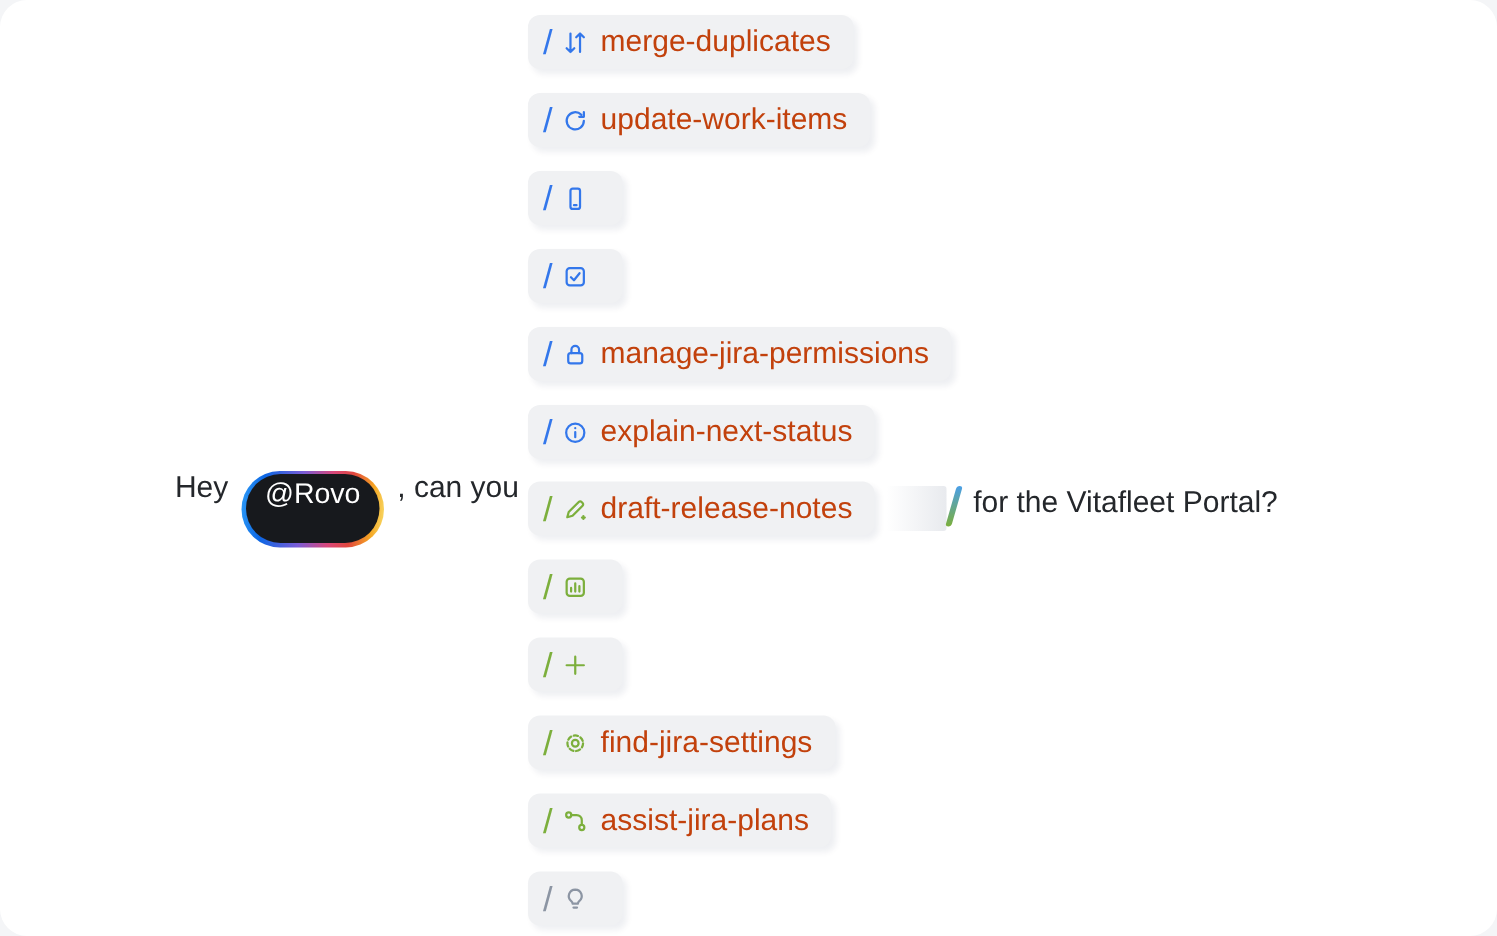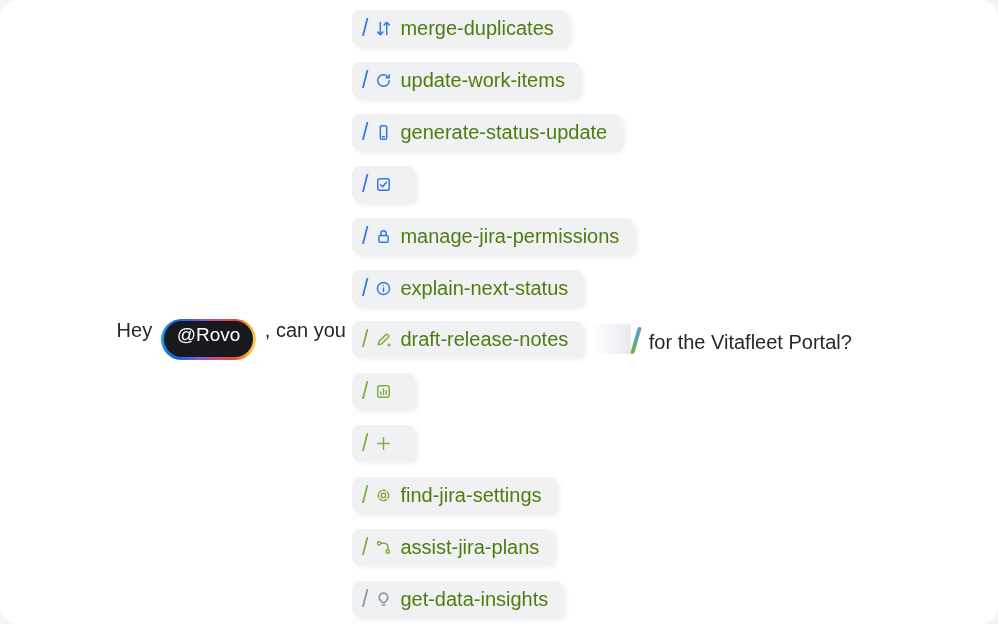--- a/index.html
+++ b/index.html
@@ -27,32 +27,32 @@
     background: #f0f1f3;
     border-radius: 8px;
     height: 36px;
     padding: 5px 15px 5px 10px;
     box-shadow: 3px 3px 4px rgba(9,30,66,0.07);
     white-space: nowrap;
   }
   .slash { font-size: 23px; line-height: 1; margin-right: 7px; font-weight: 400; }
   .cmd-icon { display: inline-flex; margin-right: 8px; }
   .cmd-icon svg { width: 17px; height: 17px; display: block; }
-  .cmd-label { font-size: 20px; color: #4d7c0f; }
+  .cmd-label { font-size: 20px; color: #c2410c; }
   .s-text { font-size: 20px; color: #24272b; white-space: nowrap; }
   .mention {
     display: inline-flex; border-radius: 999px; padding: 2.5px;
     background: linear-gradient(95deg, #2e9df7 0%, #0c66e4 16%, #7b5cd6 42%,
                 #d9477a 62%, #e2483d 76%, #f5a623 90%, #f8e06e 100%);
   }
   .mention-inner {
     background: #17191d; color: #ffffff; border-radius: 999px;
-    padding: 3px 13px 11px; font-size: 19px; line-height: 22px;
-  }
-  .trail { display: flex; align-items: flex-end; margin-left: 8px; }
+    padding: 3px 13px 21px; font-size: 19px; line-height: 22px;
+  }
+  .trail { display: flex; align-items: flex-start; margin-left: 8px; }
   .cursor-fade {
     width: 40px; height: 30px; border-radius: 2px;
     background: linear-gradient(90deg, rgba(238,240,242,0), #e8eaee);
   }
   .gradient-slash {
     width: 3.5px; height: 27px; border-radius: 2px; margin-left: 3px;
     transform: skewX(-16deg);
     background: linear-gradient(180deg, #4a9fe8, #7caf3c);
   }
   .suffix { margin-left: 11px; }
@@ -91,21 +91,20 @@
       <div class="row" style="top: 114px;">
       <div class="lead"></div>
       <div class="pill">
         <span class="slash" style="color: rgb(51, 119, 235);">/</span>
         <span class="cmd-icon" style="color: rgb(51, 119, 235);">
             <svg viewBox="0 0 16 16" fill="none" stroke="currentColor" stroke-width="1.4" stroke-linecap="round" stroke-linejoin="round">
               <rect x="5" y="1.6" width="6" height="12.8" rx="1.4"></rect>
               <path d="M7.2 12h1.6"></path>
             </svg>
           </span>
-        <span class="cmd-label">generate-status-update</span>
       </div>
       <div class="trail"></div>
     </div>
       <div class="row" style="top: 166px;">
       <div class="lead"></div>
       <div class="pill">
         <span class="slash" style="color: rgb(51, 119, 235);">/</span>
         <span class="cmd-icon" style="color: rgb(51, 119, 235);">
             <svg viewBox="0 0 16 16" fill="none" stroke="currentColor" stroke-width="1.4" stroke-linecap="round" stroke-linejoin="round">
               <rect x="2.6" y="2.6" width="10.8" height="10.8" rx="2"></rect>
@@ -224,19 +223,18 @@
       <div class="row" style="top: 581px;">
       <div class="lead"></div>
       <div class="pill">
         <span class="slash" style="color: rgb(140, 149, 163);">/</span>
         <span class="cmd-icon" style="color: rgb(140, 149, 163);">
             <svg viewBox="0 0 16 16" fill="none" stroke="currentColor" stroke-width="1.4" stroke-linecap="round" stroke-linejoin="round">
               <path d="M8 1.9a4.1 4.1 0 0 1 2.5 7.3c-.5.4-.8 1-.9 1.6H6.4c-.1-.6-.4-1.2-.9-1.6A4.1 4.1 0 0 1 8 1.9z"></path>
               <path d="M6.9 13.2h2.2"></path>
             </svg>
           </span>
-        <span class="cmd-label">get-data-insights</span>
       </div>
       <div class="trail"></div>
     </div>
     </div>
 
 </div>
 
 </body></html>

